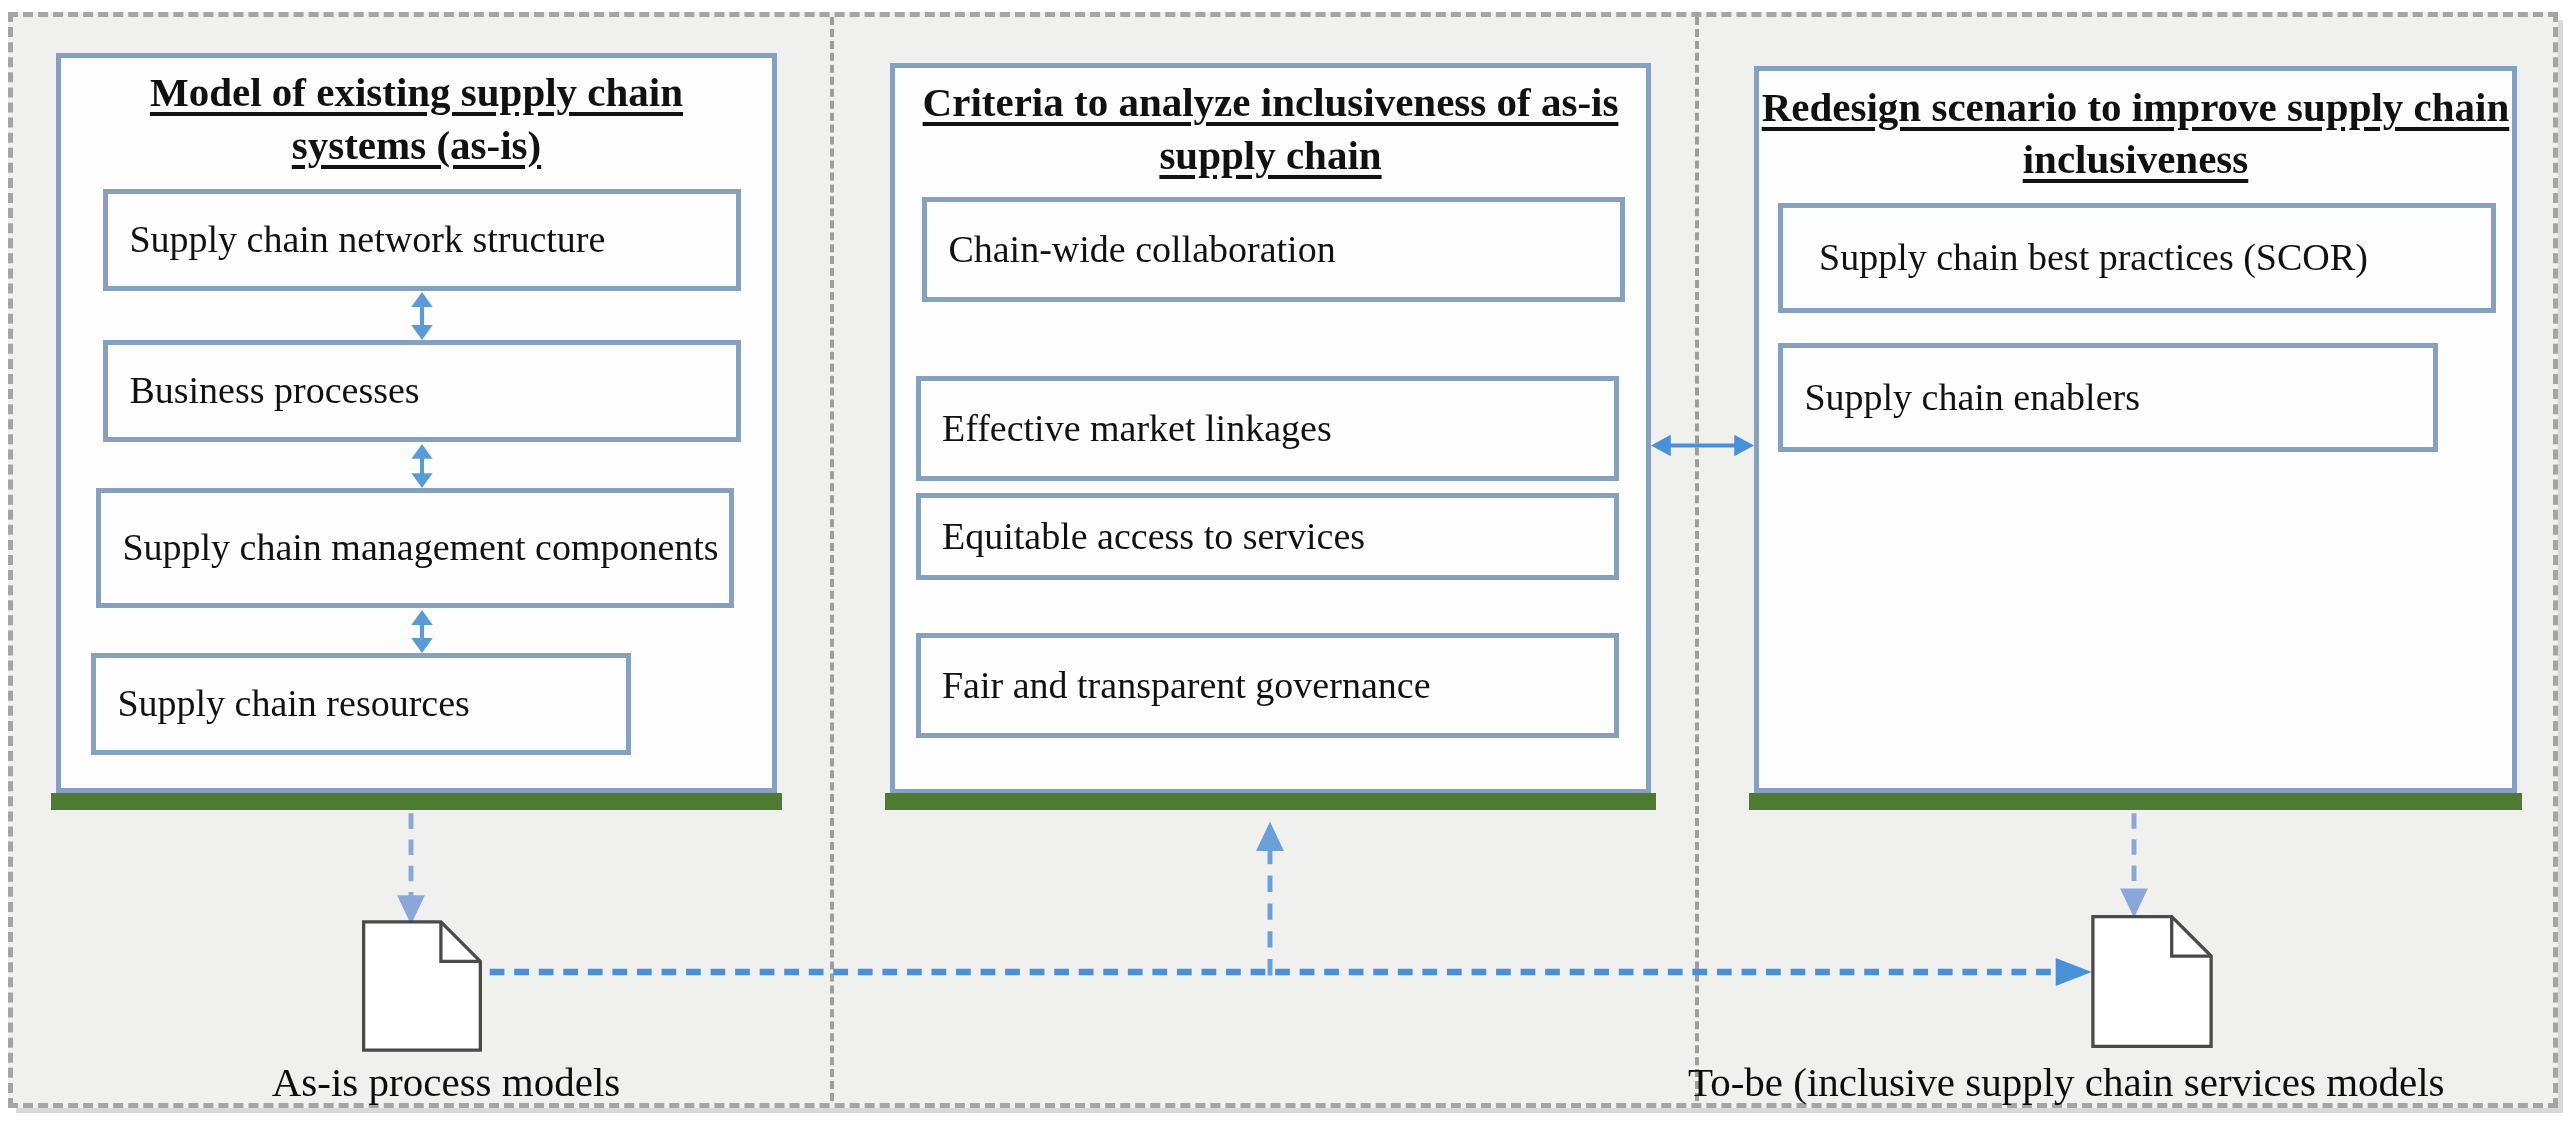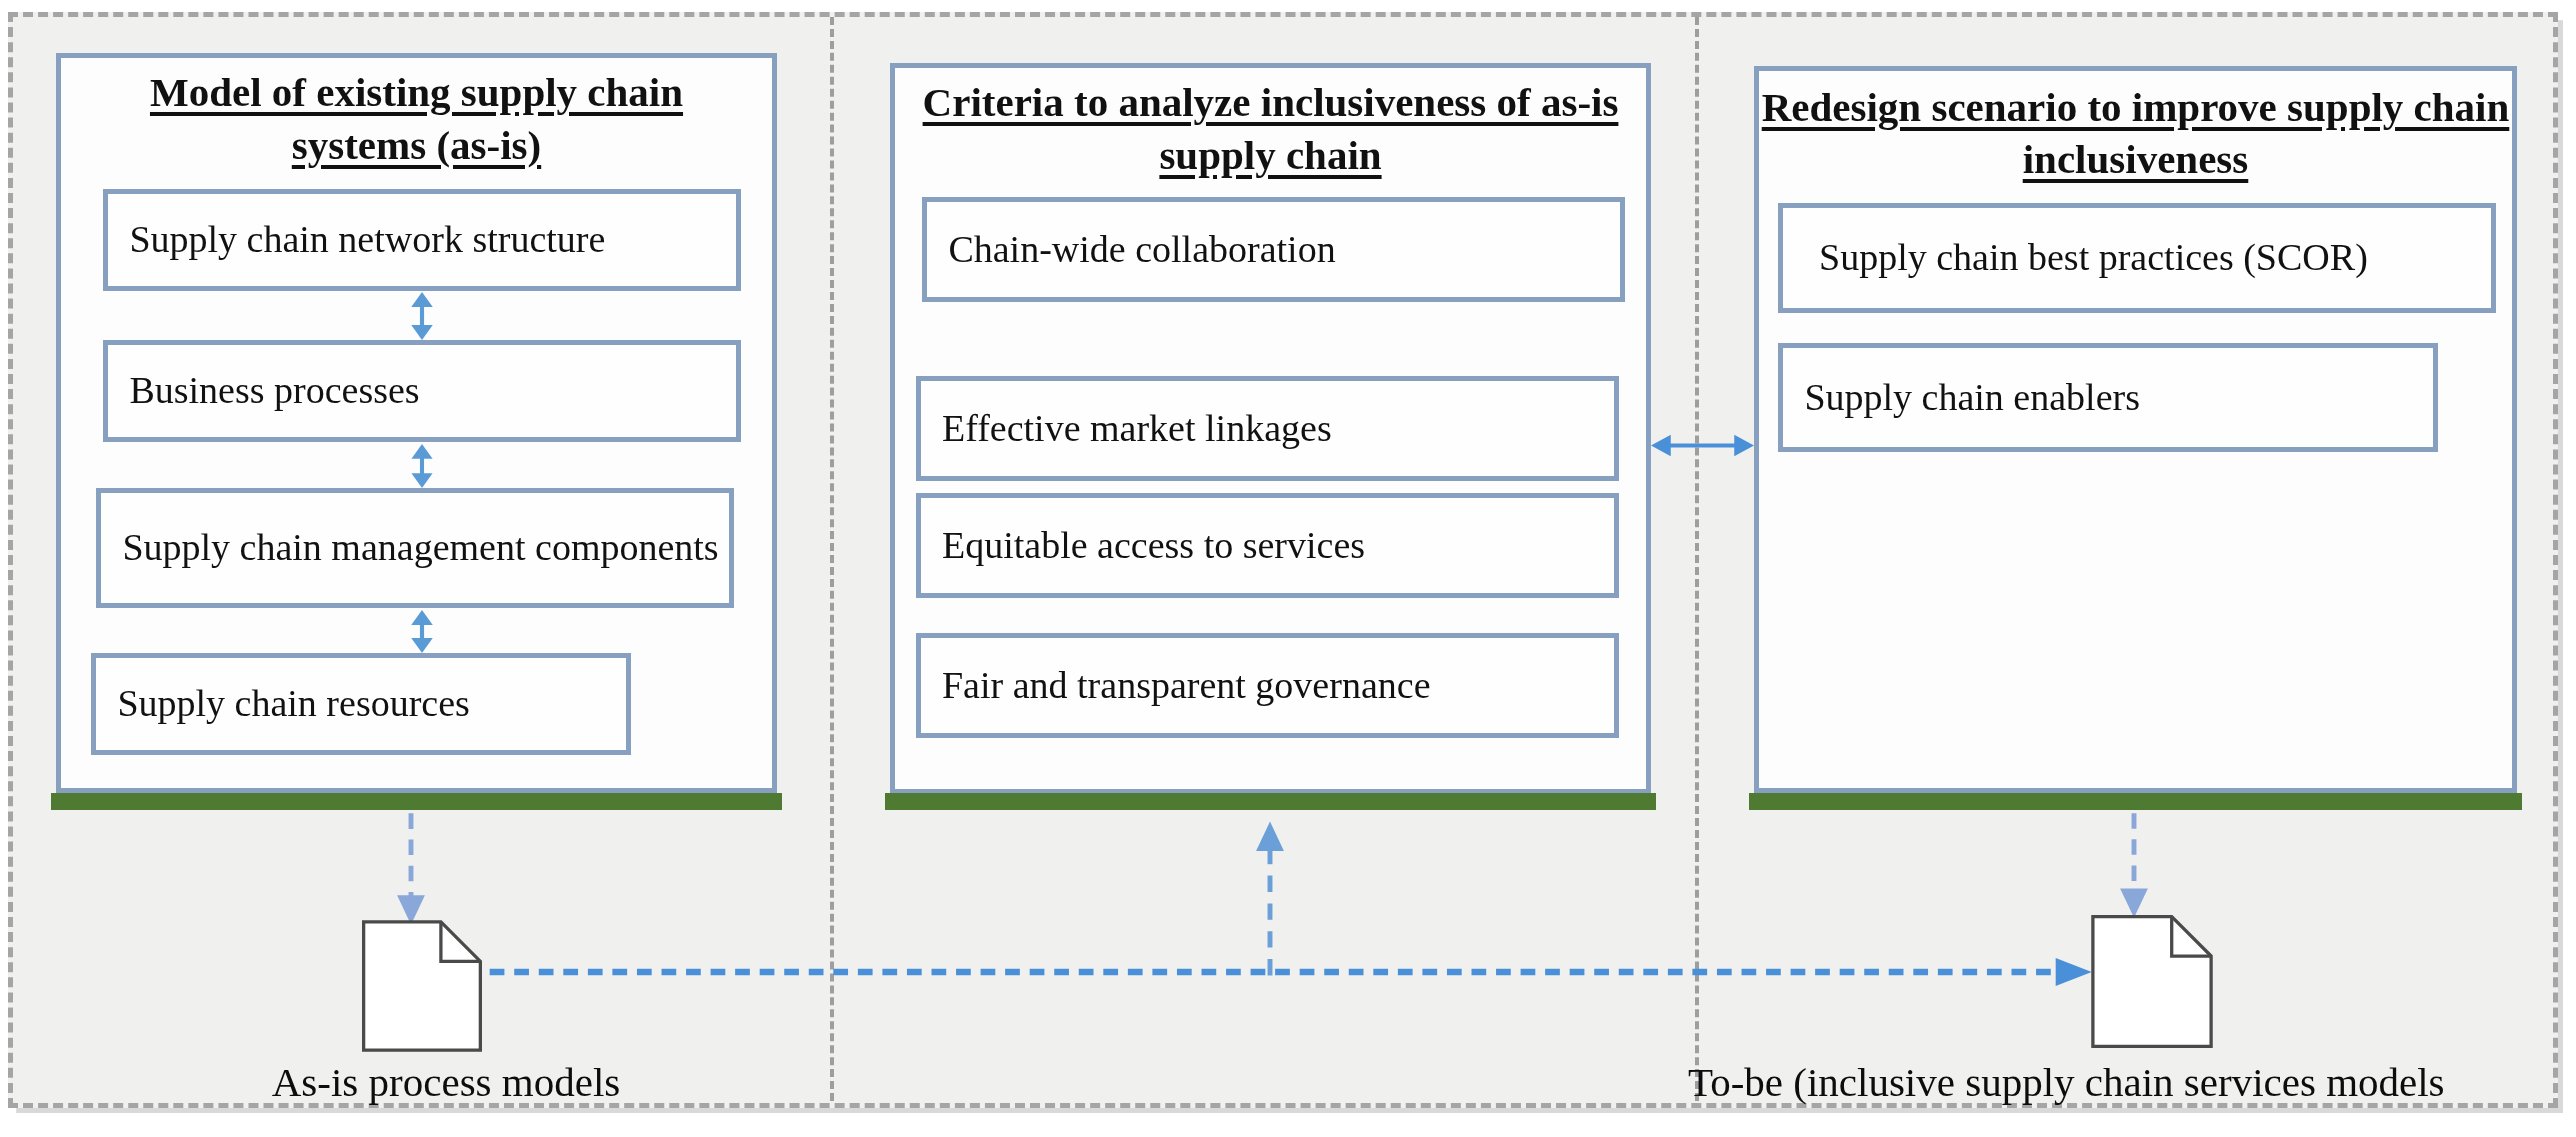--- a/index.html
+++ b/index.html
@@ -109,21 +109,21 @@
     <polygon points="18,52 5,34 31,34" fill="#5b9bd5"></polygon>
   </svg>
   <div class="ibox" style="left:30px; top:595px; width:540px; height:102px;">Supply chain resources</div>
 </div>
 <div class="greenbar" style="left:51px; top:793px; width:731px;"></div>
 
 <div class="panel" style="left:890px; top:63px; width:761px; height:731px;">
   <div class="panel-title" style="top:8.2px; width:724px;">Criteria to analyze inclusiveness of as-is supply chain</div>
   <div class="ibox" style="left:27px; top:129px; width:703px; height:105px;">Chain-wide collaboration</div>
   <div class="ibox" style="left:20.6px; top:277px; width:703px; height:105px;margin-top:31px;">Effective market linkages</div>
-  <div class="ibox" style="left:20.6px; top:425px; width:703px; height:105px;">Equitable access to services</div>
+  <div class="ibox" style="left:20.6px; top:425px; width:703px; height:87px;">Equitable access to services</div>
   <div class="ibox" style="left:20.6px; top:565px; width:703px; height:105px;">Fair and transparent governance</div>
 </div>
 <div class="greenbar" style="left:885px; top:793px; width:771px;"></div>
 
 <svg class="svgabs" style="left:1651px; top:429px;" width="103" height="33" viewBox="0 0 125 40">
   <line x1="16" y1="20" x2="109" y2="20" stroke="#4a90d9" stroke-width="5"></line>
   <polygon points="0,20 24,7 24,33" fill="#4a90d9"></polygon>
   <polygon points="125,20 101,7 101,33" fill="#4a90d9"></polygon>
 </svg>
 

